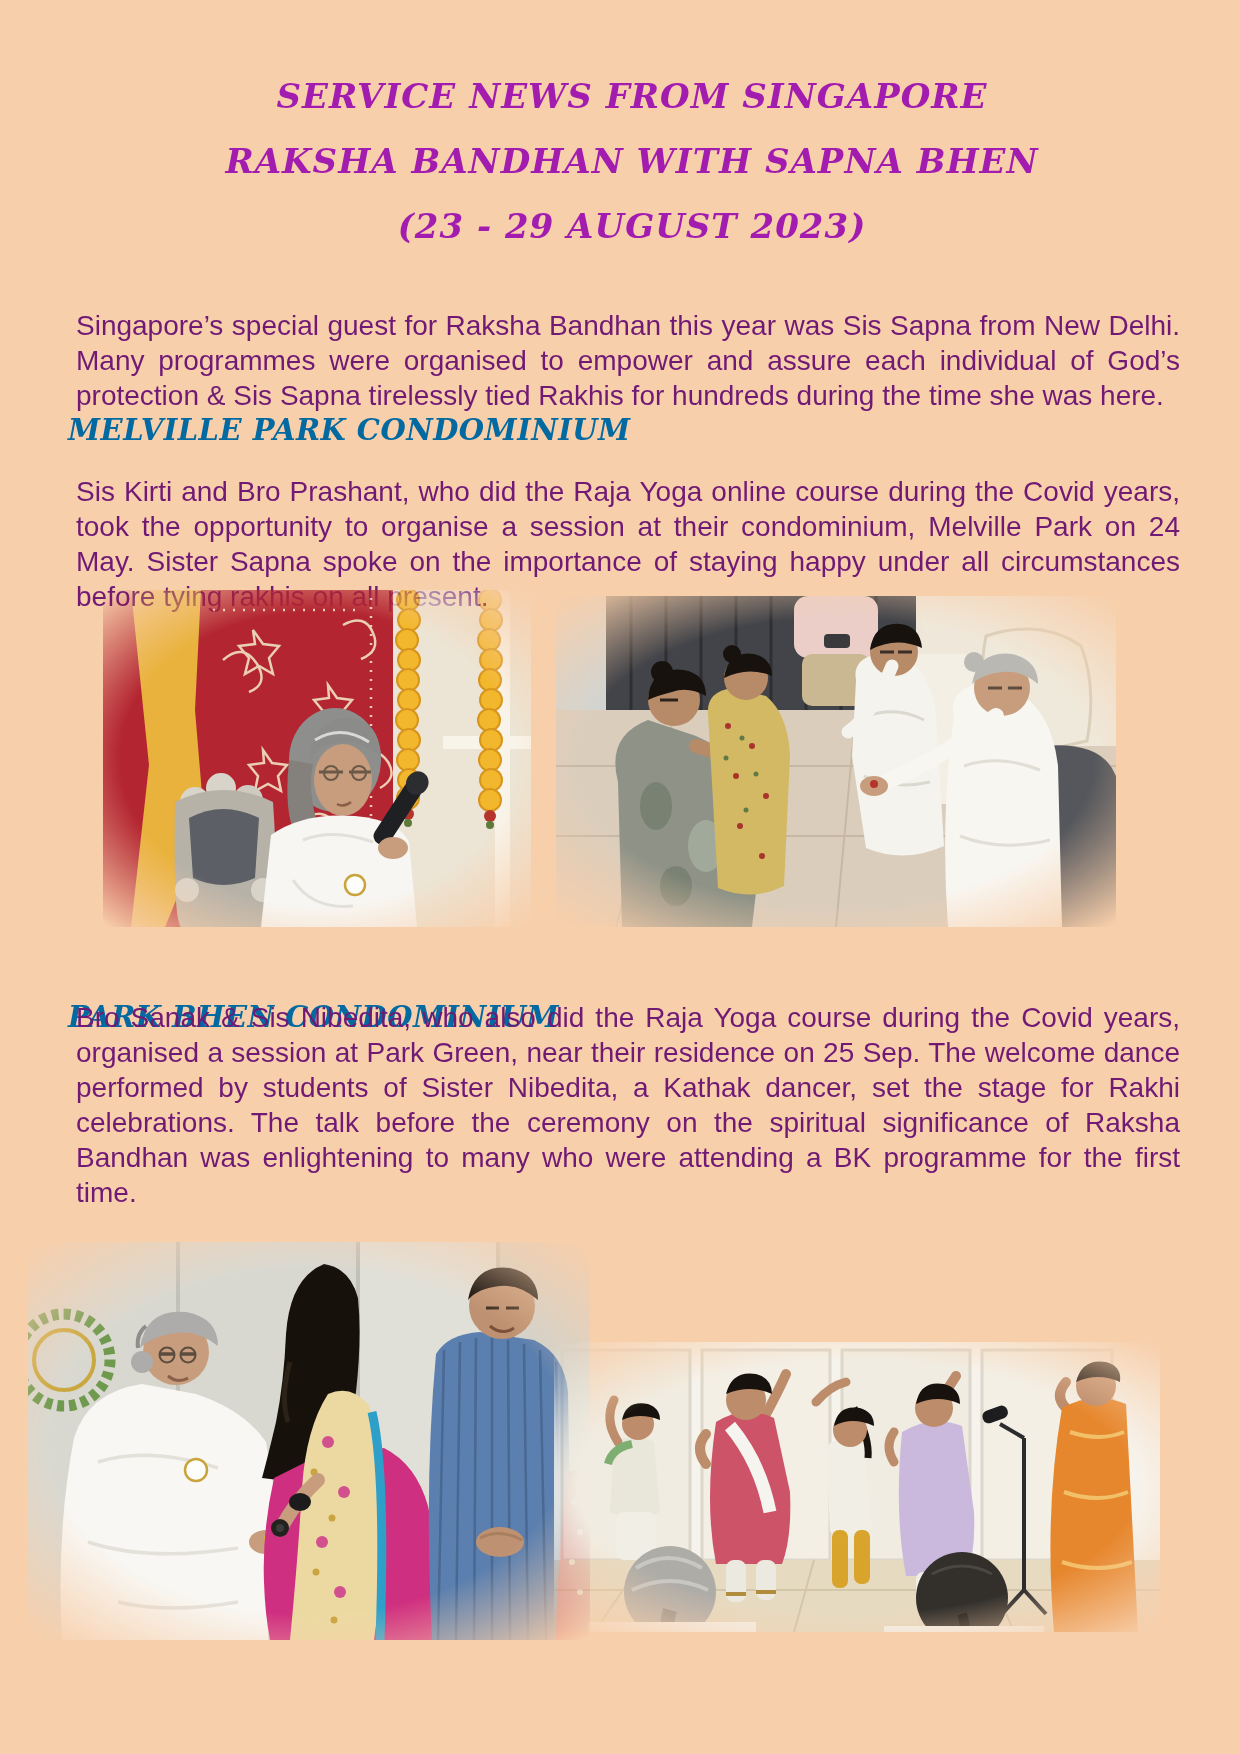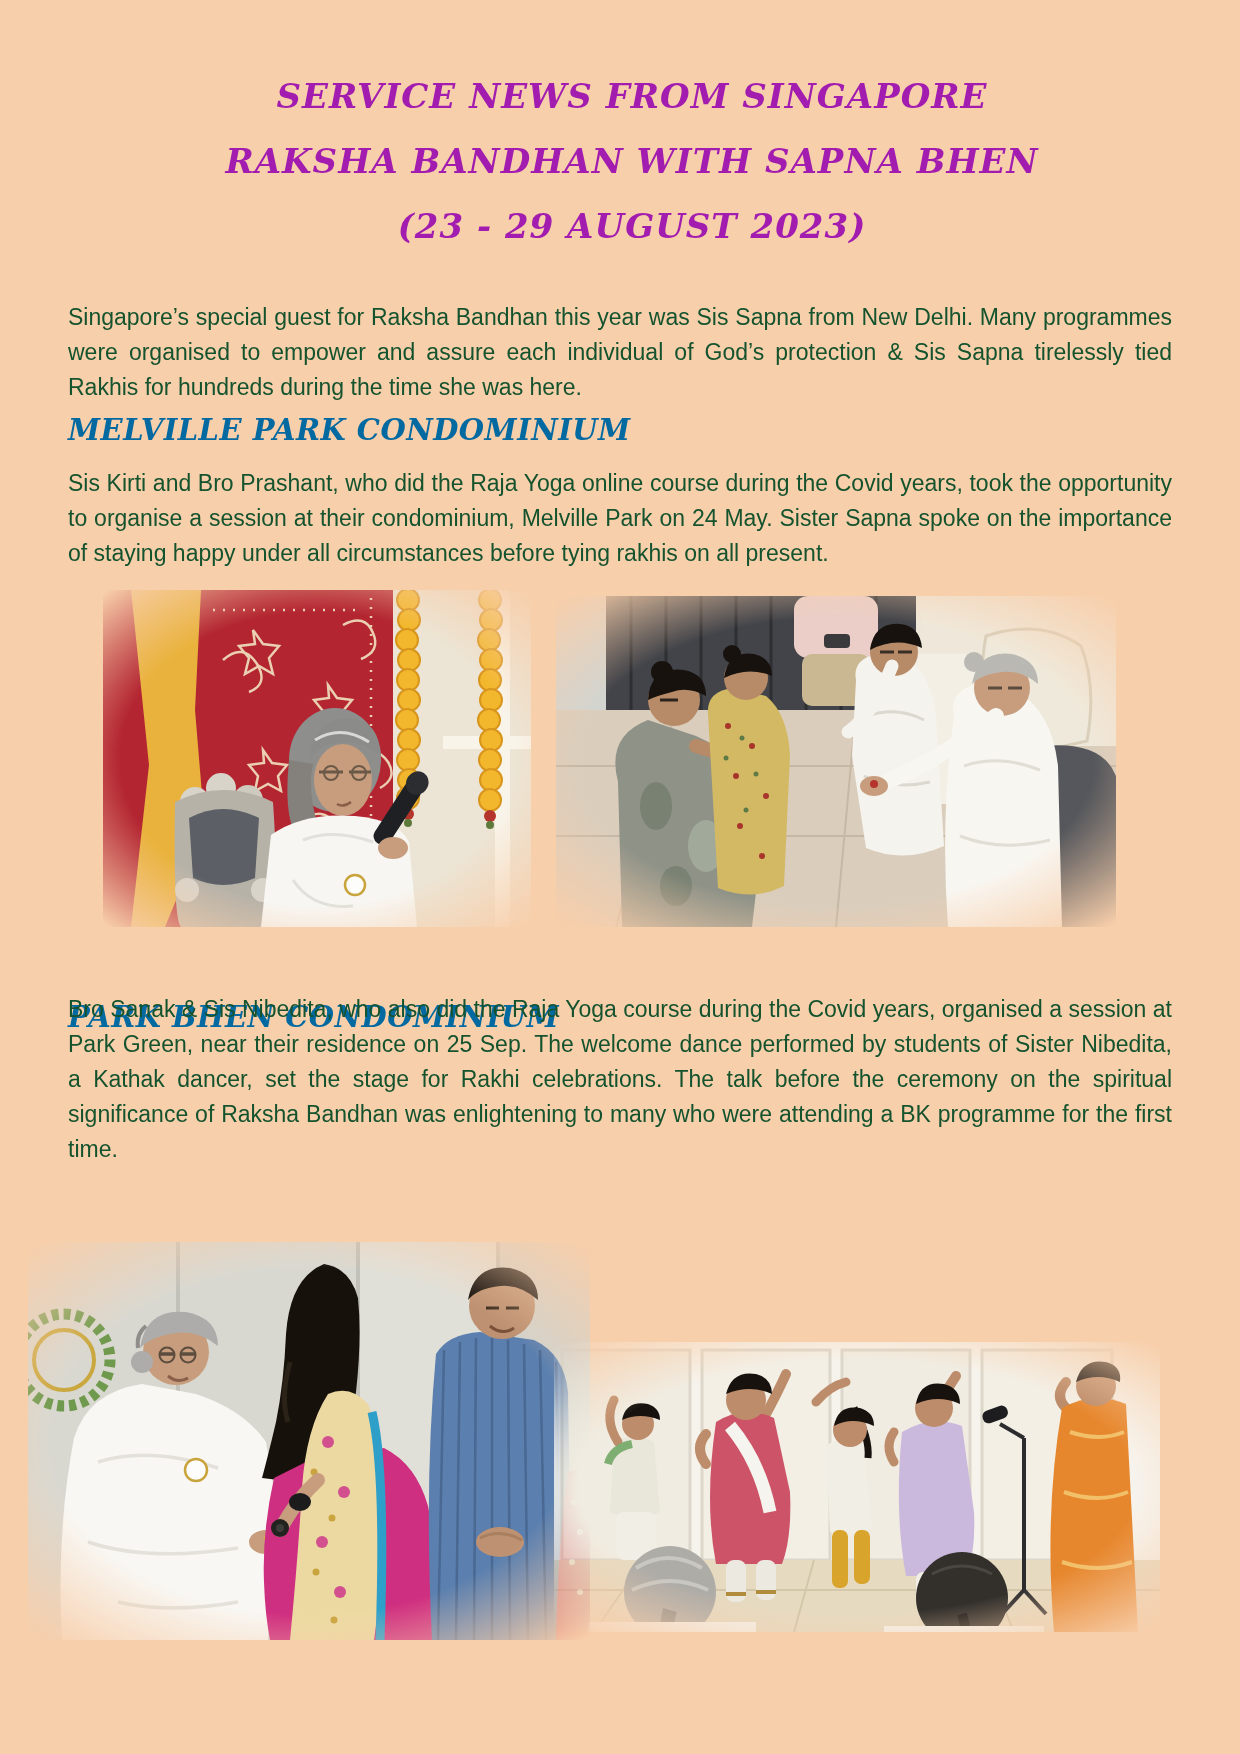--- a/index.html
+++ b/index.html
@@ -16,22 +16,22 @@
     position:absolute;left:12px;width:1240px;text-align:center;
     font-family:"DejaVu Serif",serif;
     font-style:italic;font-weight:bold;
     font-size:34px;color:#a21caf;letter-spacing:1px;
   }
   .t1{top:76px;}
   .t2{top:141px;}
   .t3{top:206px;}
   .body-par{
     position:absolute;left:68px;width:1104px;
-    font-size:23px;line-height:35px;color:#14532d;
-    text-align:justify;text-align-last:left;margin:0;
+    font-size:28px;line-height:35px;color:#701a75;
+    text-align:justify;text-align-last:left;margin:8px;
   }
   .sec-head{
     position:absolute;left:68px;width:1104px;margin:0;
     font-family:"DejaVu Serif",serif;
     font-style:italic;font-weight:bold;
     font-size:29px;color:#0369a1;letter-spacing:0.5px;
   }
   .p-intro{top:300px;}
   .h-melville{top:413px;}
   .p-melville{top:466px;}

